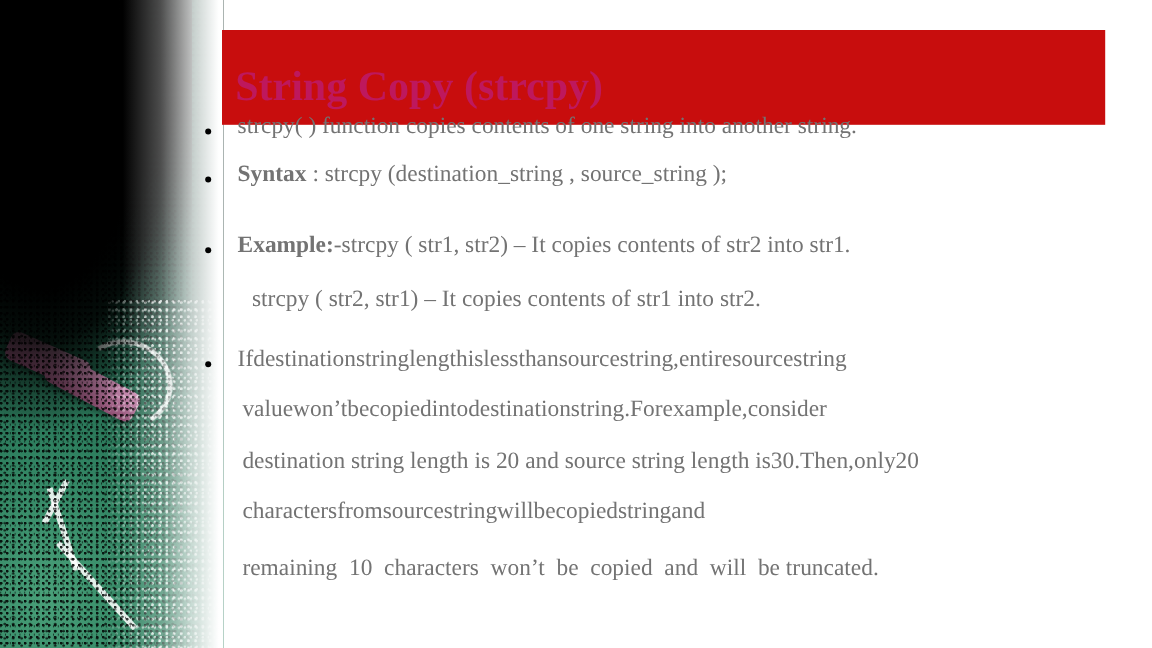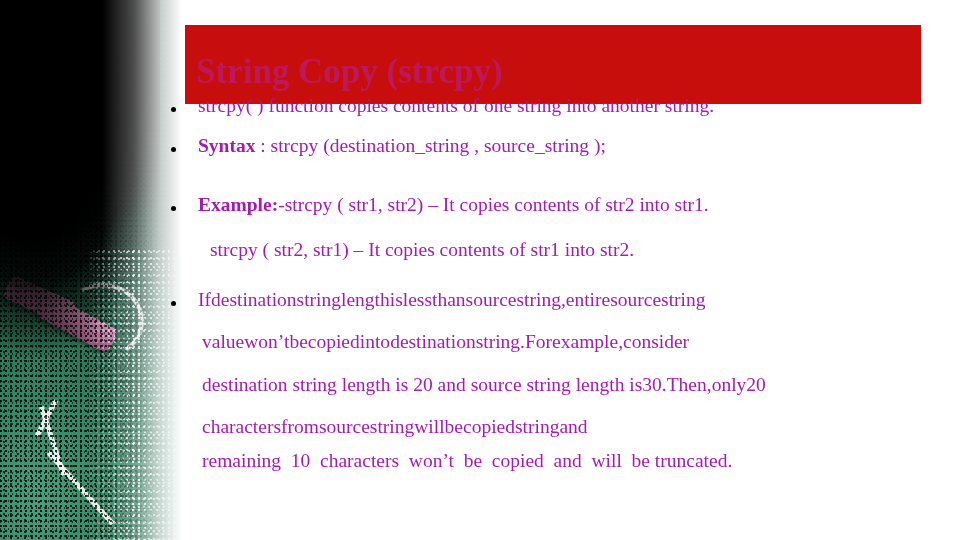--- a/index.html
+++ b/index.html
@@ -186,21 +186,21 @@
     position: absolute;
     left: 168px;
     top: 96px;
     width: 776px;
     color: #000000;
   }
   .b-row {
     position: relative;
     font-size: 19.5px;
     line-height: 20px;
-    color: #a21caf;
+    color: #737373;
   }
   .bullet-dot {
     position: absolute;
     left: 3px;
     top: 0.55em;
     width: 5px;
     height: 5px;
     background: #000;
     border-radius: 50%;
   }
@@ -230,21 +230,21 @@
   .just-row.last span { margin-right: 0; }
 
   .r1 { position: absolute; left: 0;   top: 0;   width: 776px; }
   .r2 { position: absolute; left: 0;   top: 40px; width: 776px; }
   .r3 { position: absolute; left: 0;   top: 99px; width: 776px; }
   .r4 { position: absolute; left: 0;   top: 144px; width: 776px; }
   .r5 { position: absolute; left: 0;   top: 194px; width: 776px; }
   .r6 { position: absolute; left: 0;   top: 236px; width: 776px; }
   .r7 { position: absolute; left: 0;   top: 279px; width: 776px; }
   .r8 { position: absolute; left: 0;   top: 321px; width: 776px; }
-  .r9 { position: absolute; left: 0;   top: 355px; width: 776px; }
+  .r9 { position: absolute; left: 0;   top: 368px; width: 776px; }
 </style>
 </head>
 <body>
 
 <div class="slide">
 
   <div class="deco">
     <div class="deco-board"></div>
     <div class="chalk chalk-a"></div>
     <div class="chalk chalk-b"></div>

